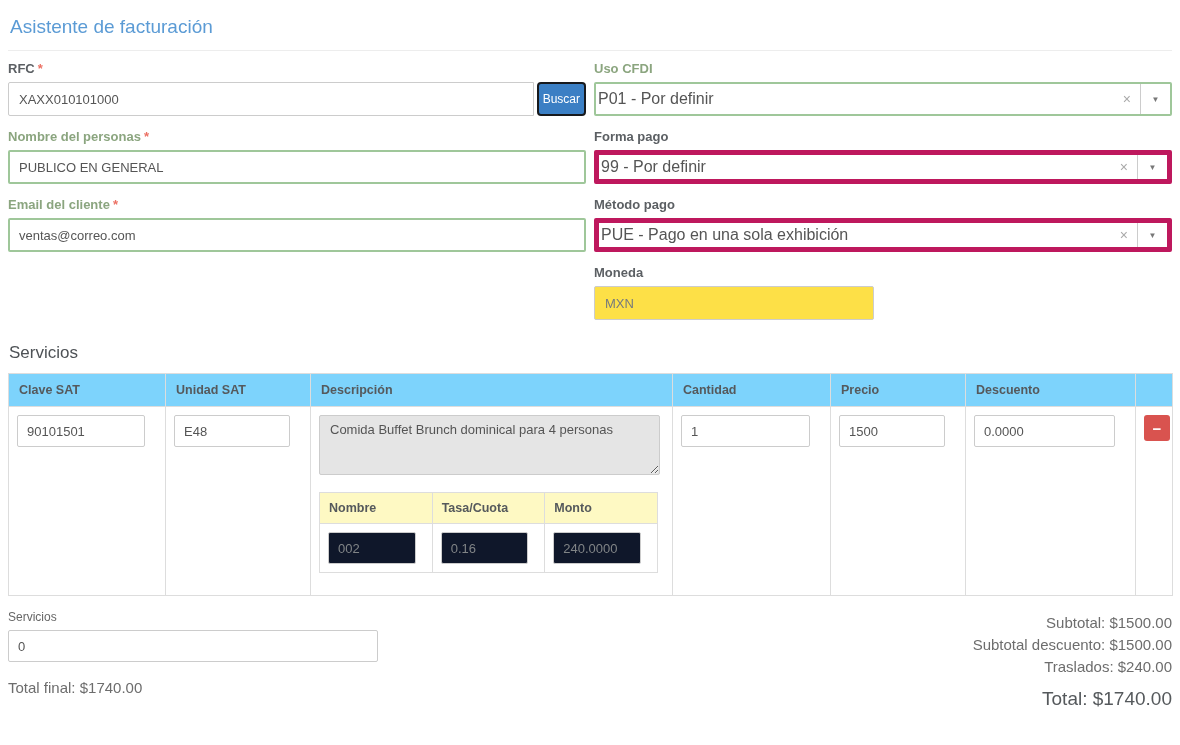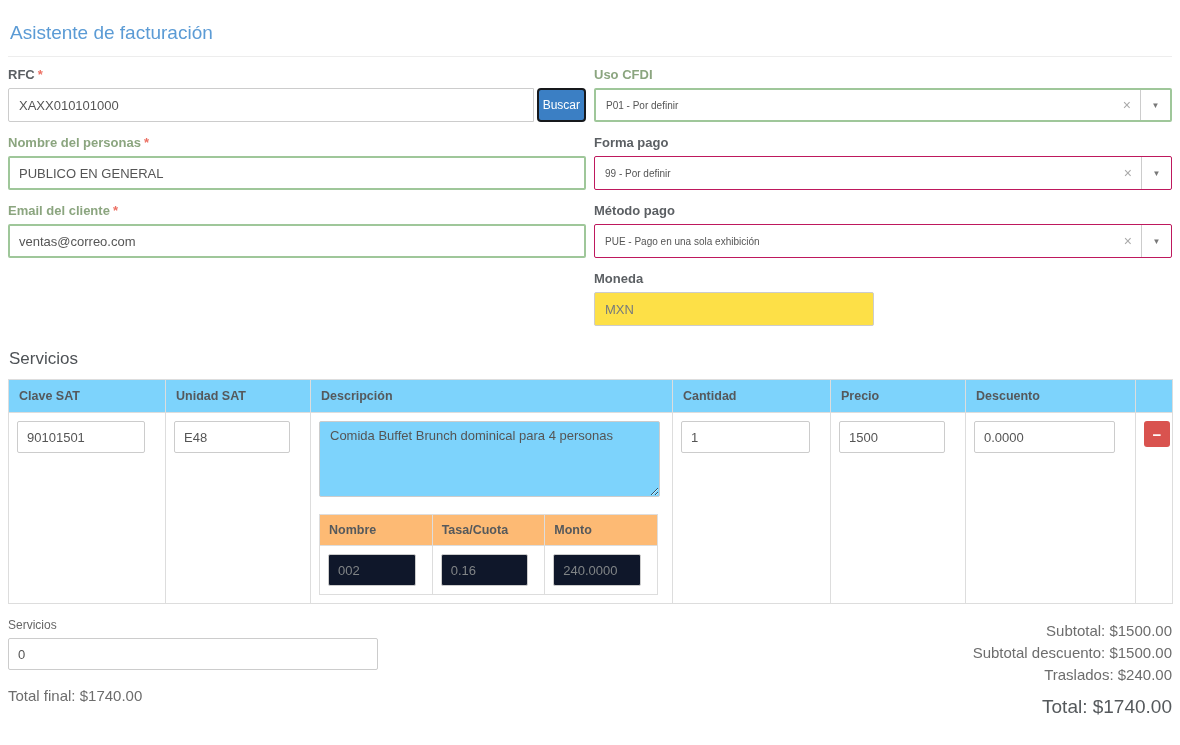--- a/index.html
+++ b/index.html
@@ -11,21 +11,21 @@
     height: 745px;
     overflow: hidden;
   }
   .page { padding: 10px 8px 0 8px; }
 
   
   .page-title {
     font-size: 19px;
     font-weight: 400;
     color: #5b9bd5;
-    margin: 12px 0 12px 2px;
+    margin: 6px 0 12px 2px;
   }
   .title-divider { border: none; border-top: 1px solid #ededed; margin: 0 0 10px 0; }
 
   
   .top-grid { display: grid; grid-template-columns: 1fr 1fr; column-gap: 8px; }
   .form-group { margin-bottom: 13px; }
   .field-label {
     display: block;
     font-size: 13px;
     font-weight: 700;
@@ -64,26 +64,26 @@
     border-radius: 4px;
     height: 34px;
     cursor: pointer;
   }
 
   
   .combo {
     display: flex;
     align-items: center;
     height: 34px;
-    border: 1px solid #be185d;
+    border: 5px solid #be185d;
     border-radius: 2px;
     background: #fff;
   }
   .combo.success { border: 2px solid #9fc79a; }
-  .combo-text { flex: 1; padding: 0 10px; font-size: 10px; color: #555; white-space: nowrap; overflow: hidden; }
+  .combo-text { flex: 1; padding: 0 2px; font-size: 16px; color: #555; white-space: nowrap; overflow: hidden; }
   .combo-clear { color: #a9a9a9; font-size: 14px; padding: 0 9px; cursor: pointer; line-height: 1; }
   .combo-divider { width: 1px; align-self: stretch; background: #ccc; }
   .combo-caret { width: 29px; text-align: center; color: #777; font-size: 8px; cursor: pointer; }
 
   .pair-row { display: grid; grid-template-columns: 1fr 1fr; column-gap: 18px; margin-top: 1px; }
 
   
   .services-heading { font-size: 17px; font-weight: 400; color: #4e5256; margin: 10px 0 10px 1px; }
   table.services { width: 100%; border-collapse: collapse; table-layout: fixed; }
   table.services th {
@@ -107,33 +107,33 @@
     border: 1px solid #ccc;
     border-radius: 2px;
     padding: 6px 9px;
     font-size: 13px;
     color: #555;
     font-family: inherit;
     background: #fff;
   }
   .desc-textarea {
     width: calc(100% - 4px);
-    height: 76px;
+    height: 60px;
     border: 1px solid #ccc;
     border-radius: 2px;
     padding: 6px 10px;
     font-size: 13px;
     color: #555;
     font-family: inherit;
     resize: vertical;
-    background: #7dd3fc;
+    background: #e5e5e5;
   }
   table.taxes { width: calc(100% - 6px); border-collapse: collapse; table-layout: fixed; margin-top: 13px; }
   table.taxes th {
-    background: #fdba74;
+    background: #fef9c3;
     border: 1px solid #ddd;
     padding: 8px 9px;
     font-size: 12.5px;
     font-weight: 700;
     color: #55595c;
     text-align: left;
   }
   table.taxes td { border: 1px solid #ddd; padding: 8px; }
   .tax-input {
     height: 32px;

